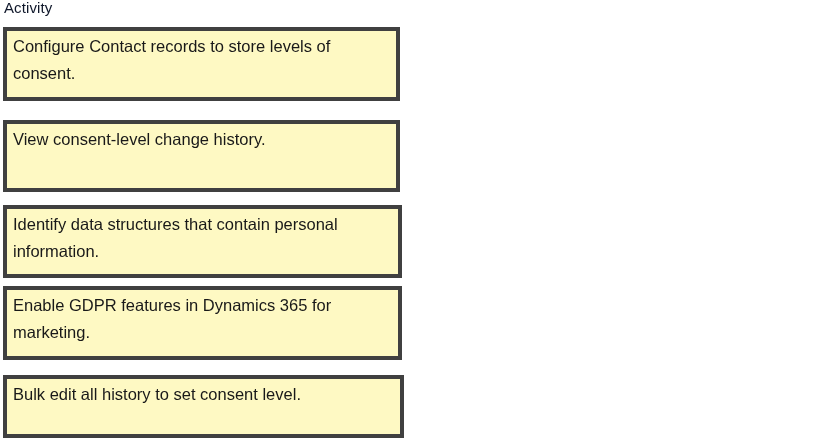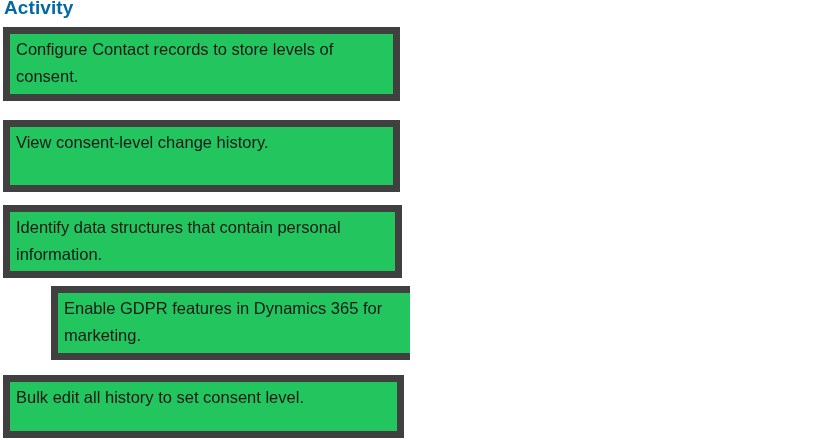--- a/index.html
+++ b/index.html
@@ -21,24 +21,24 @@
     left: 0;
     top: 0;
     width: 813px;
     height: 440px;
   }
 
   
   .col-header {
     position: absolute;
     font-family: "Liberation Sans", sans-serif;
-    font-weight: bold;
-    font-size: 19px;
+    font-weight: normal;
+    font-size: 15px;
     line-height: 15px;
-    color: #0369a1;
+    color: #0f172a;
     white-space: nowrap;
     letter-spacing: 0.1px;
   }
   #hdr-activity {
     left: 4px;
     top: 0px;
   }
   #hdr-order {
     left: 417px;
     top: 0px;
@@ -50,22 +50,22 @@
     left: 0;
     top: 0;
     width: 410px;
     height: 440px;
   }
 
   .activity-card {
     position: absolute;
     left: 3px;
     box-sizing: border-box;
-    background: #22c55e;
-    border: 7px solid #404040;
+    background: #fef9c3;
+    border: 4px solid #404040;
     display: block;
   }
   .activity-card .card-text {
     position: absolute;
     left: 6px;
     right: 4px;
     top: 2px;
     font-family: "Liberation Sans", sans-serif;
     font-size: 16.5px;
     line-height: 27px;
@@ -74,21 +74,21 @@
   }
   .activity-card.tight .card-text {
     line-height: 24px;
     top: 3px;
   }
 
   
   #card-0 { top: 27px;  width: 397px; height: 74px; }
   #card-1 { top: 120px; width: 397px; height: 72px; }
   #card-2 { top: 205px; width: 399px; height: 73px; }
-  #card-3 { top: 286px; width: 399px; height: 74px; margin-left: 48px; }
+  #card-3 { top: 286px; width: 399px; height: 74px; }
   #card-4 { top: 375px; width: 401px; height: 63px; }
 
   
   #order-column {
     position: absolute;
     left: 410px;
     top: 0;
     width: 403px;
     height: 440px;
     background: #ffffff;

